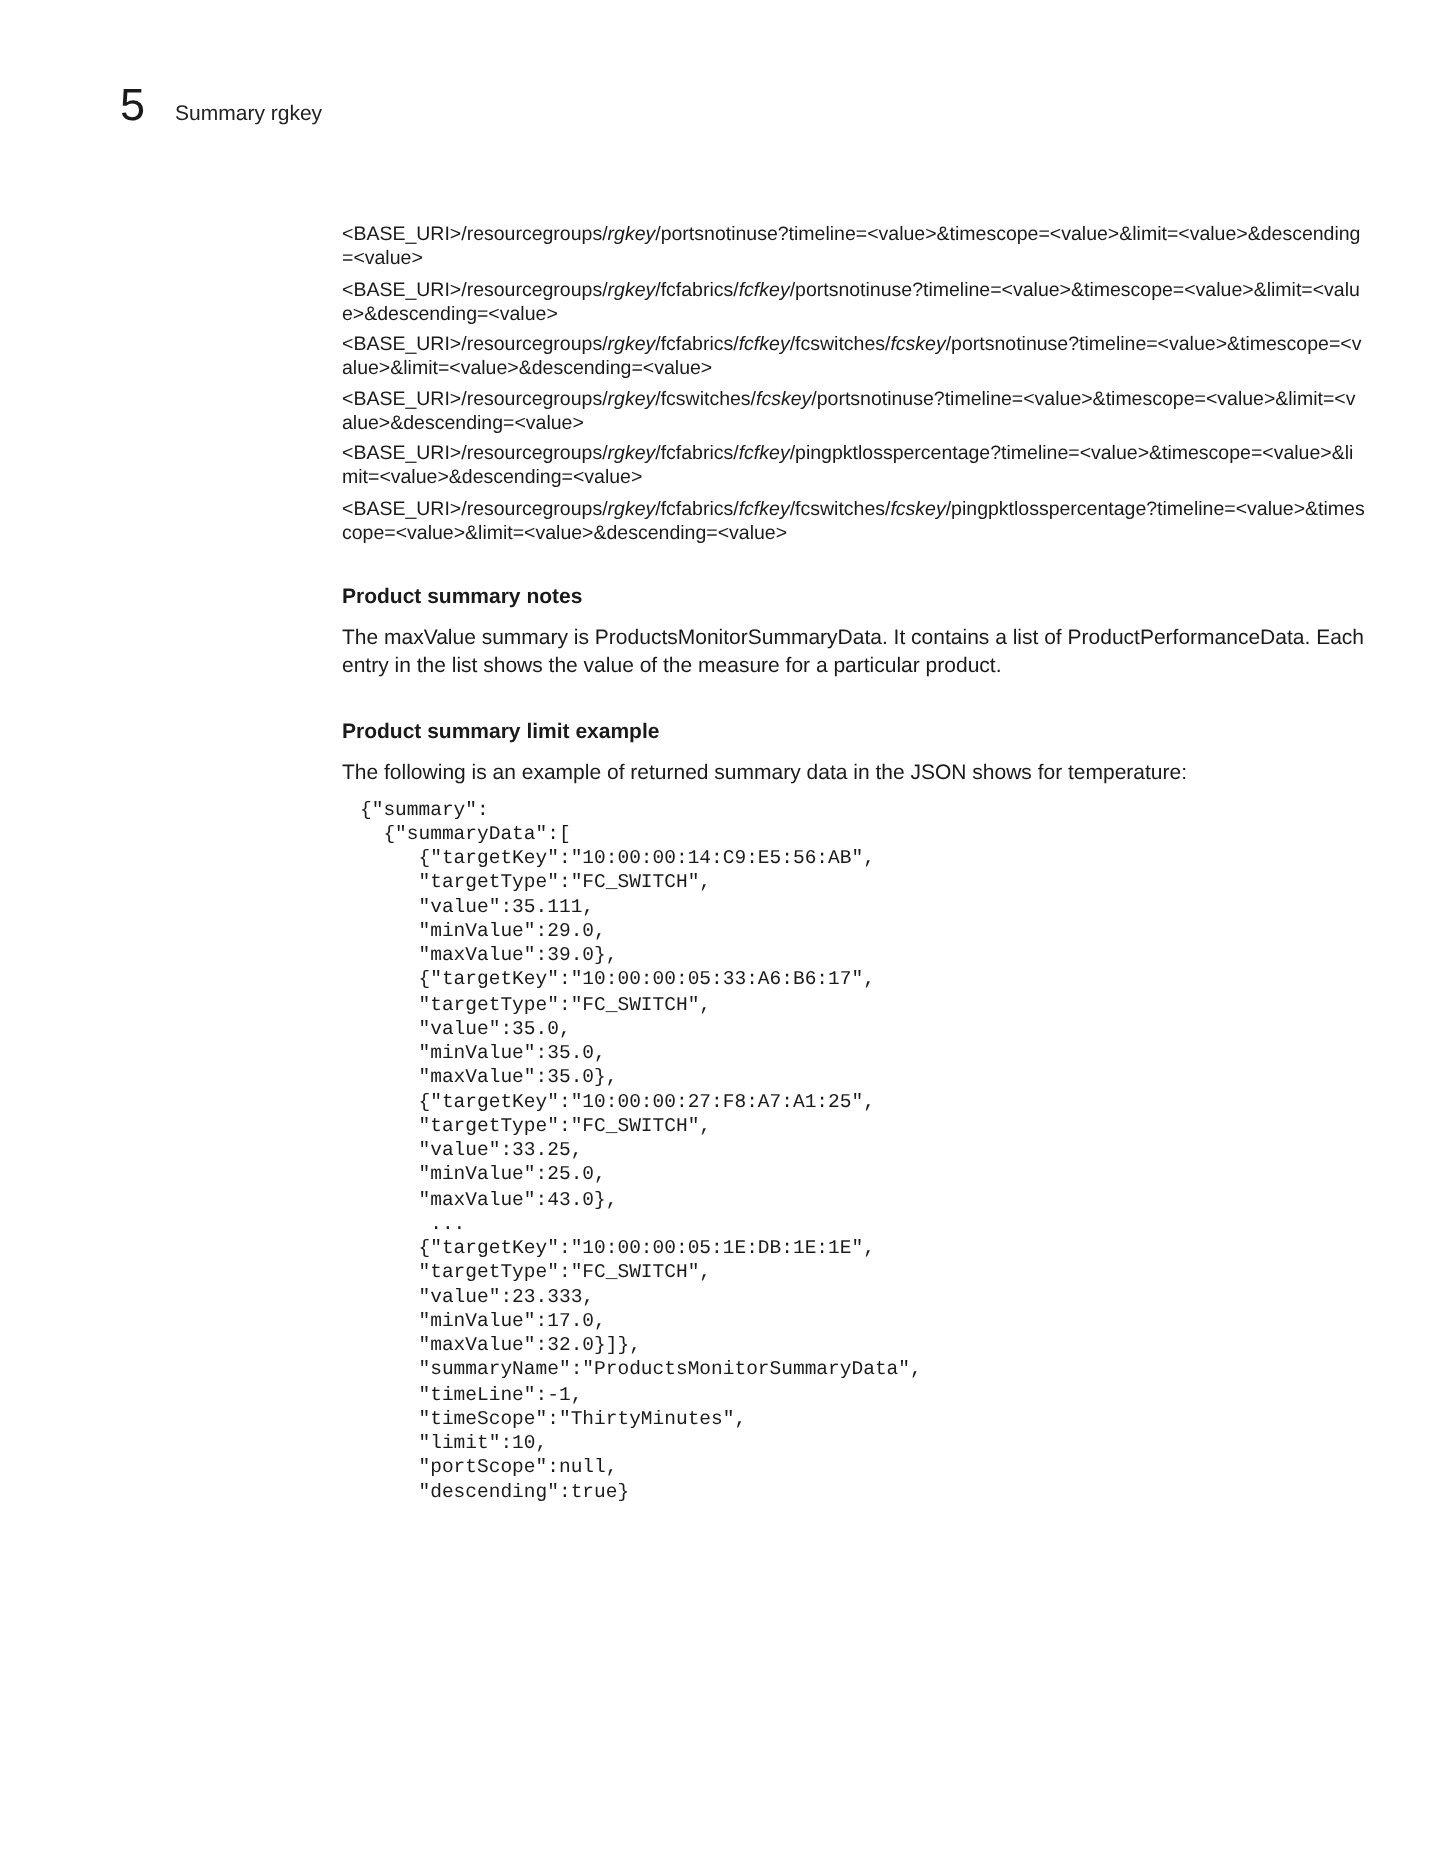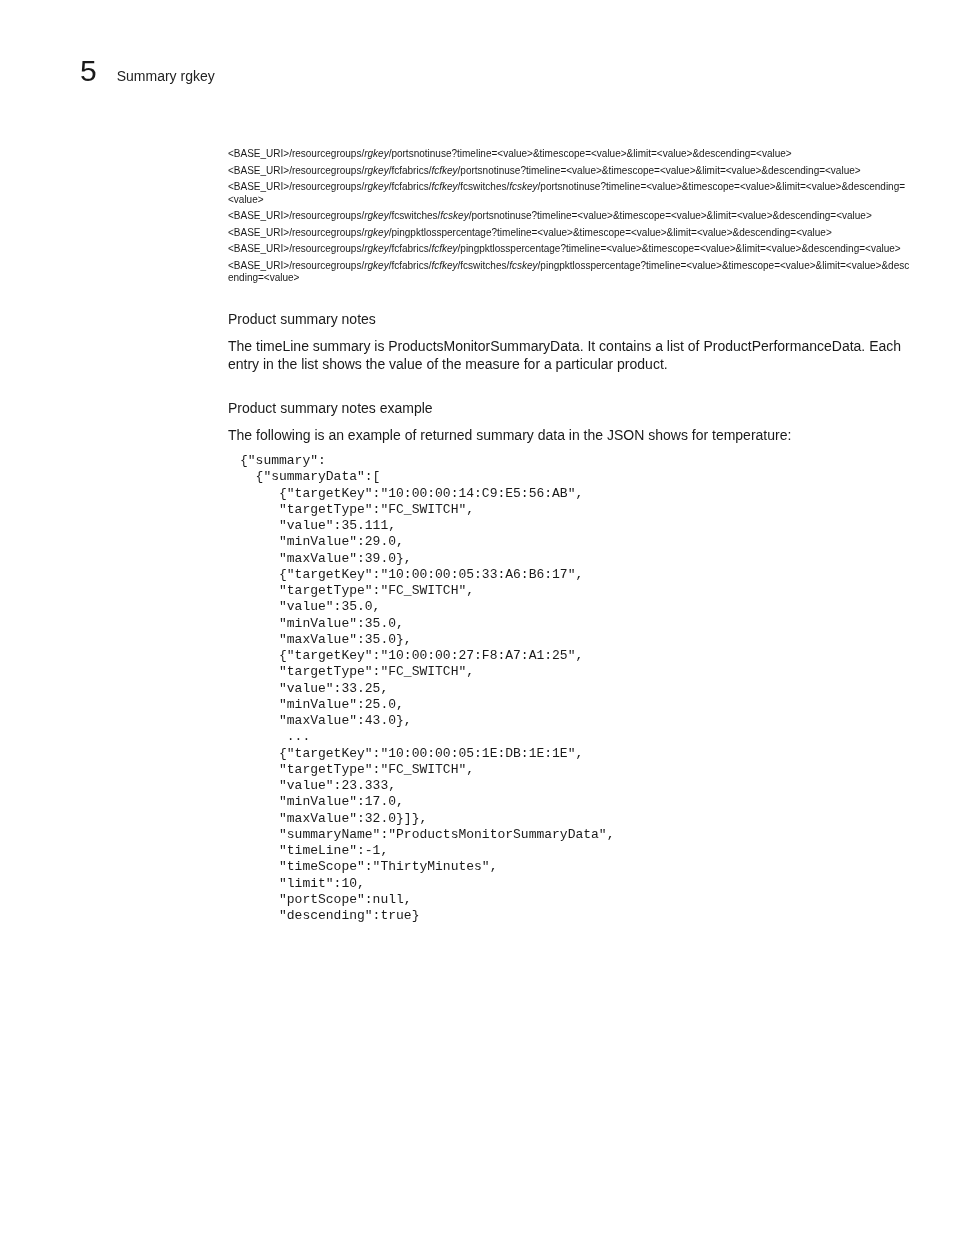--- a/index.html
+++ b/index.html
@@ -30,30 +30,30 @@
   .header-title {
     font-size: 14px;
     font-weight: 400;
     color: #222;
   }
   .content {
     margin-left: 148px;
     width: 682px;
   }
   .uri-line {
-    font-size: 10px;
+    font-size: 13px;
     line-height: 1.25;
     margin: 0 0 4px 0;
     color: #1a1a1a;
     word-break: break-all;
   }
   .uri-line .it { font-style: italic; }
   .subhead {
     font-size: 14px;
-    font-weight: 400;
+    font-weight: 700;
     margin: 26px 0 10px 0;
   }
   .body-text {
     font-size: 14px;
     line-height: 1.35;
     margin: 0 0 8px 0;
   }
   .code-block {
     font-family: "Courier New", Courier, monospace;
     font-size: 13px;
@@ -72,29 +72,28 @@
     <div class="header-title">Summary rgkey</div>
   </div>
 
   <div class="content">
 
     <div id="uri-region">
         <p class="uri-line"><span>&lt;BASE_URI&gt;/resourcegroups/</span><span class="it">rgkey</span><span>/portsnotinuse?timeline=&lt;value&gt;&amp;timescope=&lt;value&gt;&amp;limit=&lt;value&gt;&amp;descending=&lt;value&gt;</span></p>
         <p class="uri-line"><span>&lt;BASE_URI&gt;/resourcegroups/</span><span class="it">rgkey</span><span>/fcfabrics/</span><span class="it">fcfkey</span><span>/portsnotinuse?timeline=&lt;value&gt;&amp;timescope=&lt;value&gt;&amp;limit=&lt;value&gt;&amp;descending=&lt;value&gt;</span></p>
         <p class="uri-line"><span>&lt;BASE_URI&gt;/resourcegroups/</span><span class="it">rgkey</span><span>/fcfabrics/</span><span class="it">fcfkey</span><span>/fcswitches/</span><span class="it">fcskey</span><span>/portsnotinuse?timeline=&lt;value&gt;&amp;timescope=&lt;value&gt;&amp;limit=&lt;value&gt;&amp;descending=&lt;value&gt;</span></p>
         <p class="uri-line"><span>&lt;BASE_URI&gt;/resourcegroups/</span><span class="it">rgkey</span><span>/fcswitches/</span><span class="it">fcskey</span><span>/portsnotinuse?timeline=&lt;value&gt;&amp;timescope=&lt;value&gt;&amp;limit=&lt;value&gt;&amp;descending=&lt;value&gt;</span></p>
-        <p class="uri-line"><span>&lt;BASE_URI&gt;/resourcegroups/</span><span class="it">rgkey</span><span>/pingpktlosspercentage?timeline=&lt;value&gt;&amp;timescope=&lt;value&gt;&amp;limit=&lt;value&gt;&amp;descending=&lt;value&gt;</span></p>
         <p class="uri-line"><span>&lt;BASE_URI&gt;/resourcegroups/</span><span class="it">rgkey</span><span>/fcfabrics/</span><span class="it">fcfkey</span><span>/pingpktlosspercentage?timeline=&lt;value&gt;&amp;timescope=&lt;value&gt;&amp;limit=&lt;value&gt;&amp;descending=&lt;value&gt;</span></p>
         <p class="uri-line"><span>&lt;BASE_URI&gt;/resourcegroups/</span><span class="it">rgkey</span><span>/fcfabrics/</span><span class="it">fcfkey</span><span>/fcswitches/</span><span class="it">fcskey</span><span>/pingpktlosspercentage?timeline=&lt;value&gt;&amp;timescope=&lt;value&gt;&amp;limit=&lt;value&gt;&amp;descending=&lt;value&gt;</span></p>
       </div>
 
     <div class="subhead">Product summary notes</div>
-    <p class="body-text">The timeLine summary is ProductsMonitorSummaryData. It contains a list of ProductPerformanceData. Each entry in the list shows the value of the measure for a particular product.</p>
+    <p class="body-text">The maxValue summary is ProductsMonitorSummaryData. It contains a list of ProductPerformanceData. Each entry in the list shows the value of the measure for a particular product.</p>
 
-    <div class="subhead">Product summary notes example</div>
+    <div class="subhead">Product summary limit example</div>
     <p class="body-text">The following is an example of returned summary data in the JSON shows for temperature:</p>
 
     <div class="code-block">{"summary":
   {"summaryData":[
      {"targetKey":"10:00:00:14:C9:E5:56:AB",
      "targetType":"FC_SWITCH",
      "value":35.111,
      "minValue":29.0,
      "maxValue":39.0},
      {"targetKey":"10:00:00:05:33:A6:B6:17",

